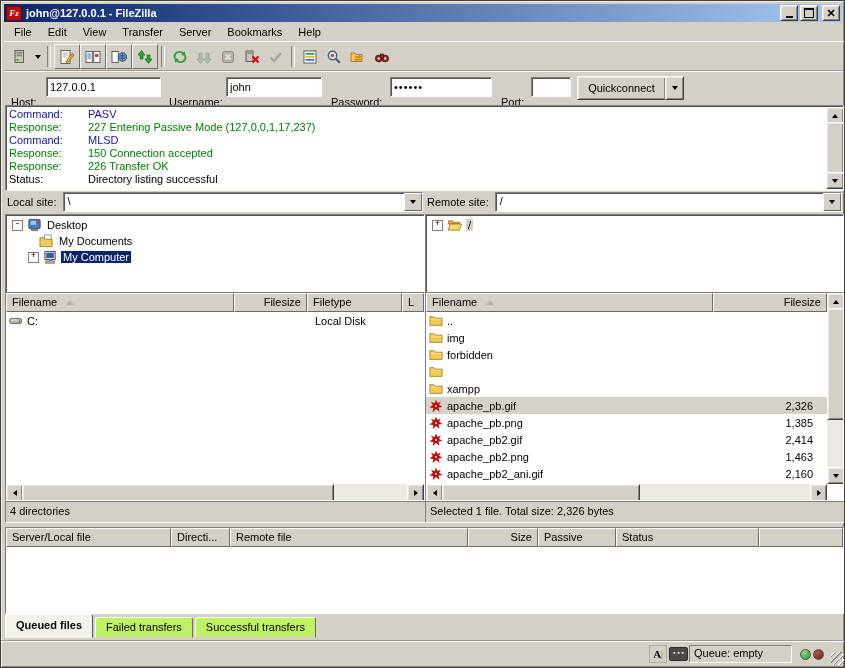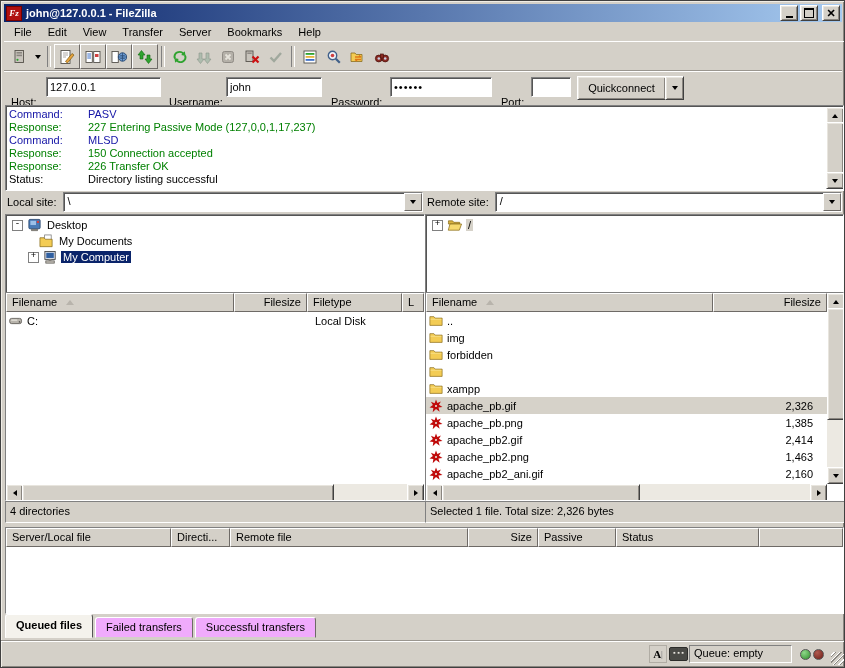--- a/index.html
+++ b/index.html
@@ -82,21 +82,21 @@
   .lrow{height:17px;display:flex;align-items:center;white-space:nowrap;}
   .lrow .fic{width:16px;height:14px;flex:none;margin:0 3px 0 2px;}
   .fname{flex:1;overflow:hidden;}
   .fsize{flex:none;text-align:right;}
   
   .panestatus{top:500px;height:20px;line-height:18px;padding-left:4px;}
   
   #queuectrl{left:4px;top:526px;width:837px;height:85px;overflow:hidden;}
   
   #tabs{left:4px;top:613px;height:24px;display:flex;align-items:flex-end;}
-  .tab{height:19px;line-height:18px;padding:0 10px;background:#f0abfc;
+  .tab{height:19px;line-height:18px;padding:0 10px;background:#bef264;
     border:1px solid;border-color:#fff #6e6a66 #d4d0c8 #fff;border-radius:3px 3px 0 0;margin-right:2px;}
   .tab.active{height:22px;line-height:21px;font-weight:bold;background:#f4f2ec;border-color:#fff #555 #f4f2ec #fff;}
   
   #statusbar{left:0;top:639px;width:845px;height:26px;border-top:1px solid #9a968f;box-shadow:inset 0 1px 0 #fff;}
   #queuepanel{position:absolute;left:688px;top:4px;width:97px;height:16px;line-height:15px;padding-left:4px;
     border:1px solid;border-color:#808080 #fff #fff #808080;background:#d4d0c8;}
   .led{position:absolute;top:8px;width:9px;height:9px;border-radius:50%;border:1px solid #555;}
   #grip{position:absolute;right:2px;bottom:2px;width:13px;height:13px;
     background:repeating-linear-gradient(135deg,transparent 0 2px,#fff 2px 3px,#8a8680 3px 4px);}
   .badge{position:absolute;top:6px;width:17px;height:12px;background:#4a4a46;border:1px solid #2c2c2a;border-radius:2px;

